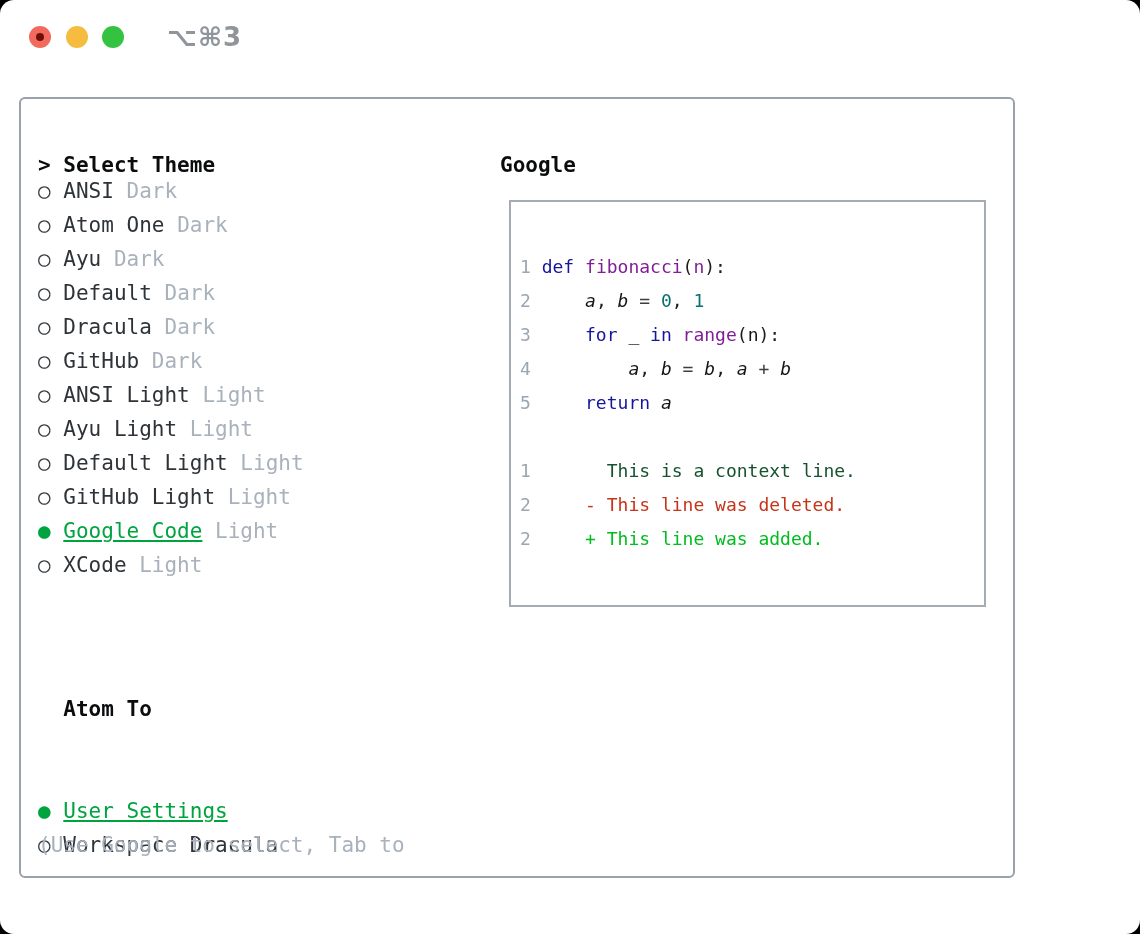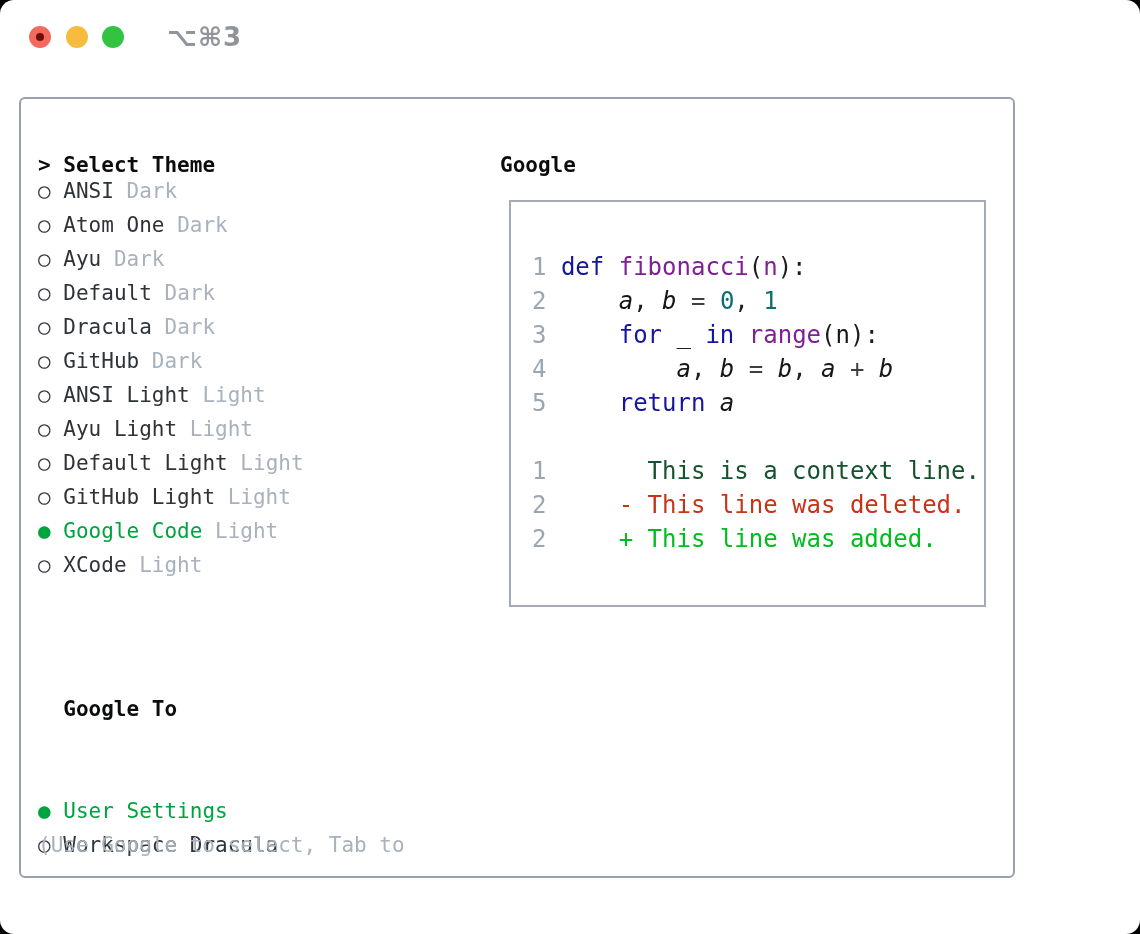--- a/index.html
+++ b/index.html
@@ -52,40 +52,40 @@
   #select-header { left: 38px; top: 148px; font-weight: bold; color: #0b0c0d; }
   #theme-list    { left: 38px; top: 174px; }
   #apply-block   { left: 38px; top: 624px; }
   #help-text     { left: 38px; top: 760px; color: #a8b1bc; }
 
   .row { height: 34px; }
   .marker-caret { font-weight: bold; color: #0b0c0d; }
   .radio   { color: #3a3f45; }
   .radio.on { color: #00a43f; }
   .opt-label { color: #2e3338; }
-  .opt-label.on { color: #00a43f; }
+  .opt-label.on { color: #00a43f; text-decoration: underline; }
   .variant { color: #a8b1bc; }
   .sub-header { font-weight: bold; color: #0b0c0d; }
 
   
   #preview-header {
     left: 500px; top: 148px;
     font-weight: bold; color: #0b0c0d;
   }
   .preview-box {
     position: absolute; left: 509px; top: 200px;
     width: 477px; height: 407px;
     border: 2px solid #a4abb5;
     background: #fff;
   }
   #code {
     position: absolute; left: 509px; top: 250px;
     width: 477px;
-    font-size: 24px; line-height: 34px; white-space: pre;
-    padding-left: 23px;
+    font-size: 18px; line-height: 34px; white-space: pre;
+    padding-left: 11px;
   }
   .code-line { height: 34px; }
 
   .tok-num { color: #9aa6b2; }
   .tok-pln { color: #15161a; }
   .tok-kw  { color: #15159e; }
   .tok-fn  { color: #801e96; }
   .tok-lit { color: #0c6e6e; }
   .tok-var { color: #15161a; font-style: italic; }
   .tok-pun { color: #1c1c1c; }
@@ -108,21 +108,21 @@
     <span class="win-title">⌥⌘3</span>
   </div>
 
   <div class="panel"></div>
 
   <div id="select-header" class="mono-block"><span class="marker-caret">&gt;</span> <span>Select Theme</span></div>
 
   <div id="theme-list" class="mono-block"><div class="row"><span class="radio">○</span> <span class="opt-label">ANSI</span> <span class="variant">Dark</span></div><div class="row"><span class="radio">○</span> <span class="opt-label">Atom One</span> <span class="variant">Dark</span></div><div class="row"><span class="radio">○</span> <span class="opt-label">Ayu</span> <span class="variant">Dark</span></div><div class="row"><span class="radio">○</span> <span class="opt-label">Default</span> <span class="variant">Dark</span></div><div class="row"><span class="radio">○</span> <span class="opt-label">Dracula</span> <span class="variant">Dark</span></div><div class="row"><span class="radio">○</span> <span class="opt-label">GitHub</span> <span class="variant">Dark</span></div><div class="row"><span class="radio">○</span> <span class="opt-label">ANSI Light</span> <span class="variant">Light</span></div><div class="row"><span class="radio">○</span> <span class="opt-label">Ayu Light</span> <span class="variant">Light</span></div><div class="row"><span class="radio">○</span> <span class="opt-label">Default Light</span> <span class="variant">Light</span></div><div class="row"><span class="radio">○</span> <span class="opt-label">GitHub Light</span> <span class="variant">Light</span></div><div class="row"><span class="radio on">●</span> <span class="opt-label on">Google Code</span> <span class="variant">Light</span></div><div class="row"><span class="radio">○</span> <span class="opt-label">XCode</span> <span class="variant">Light</span></div></div>
 
   <div id="apply-block" class="mono-block">
-    <div class="row sub-header">  <span>Google To</span></div>
+    <div class="row sub-header">  <span>Atom To</span></div>
     <div id="apply-options"><div class="row"><span class="radio on">●</span> <span class="opt-label on">User Settings</span></div><div class="row"><span class="radio">○</span> <span class="opt-label">Workspace Dracula</span></div></div>
   </div>
 
   <div id="help-text" class="mono-block">
     <div class="row">(Use Google to select, Tab to</div>
     <div class="row">change focus)</div>
   </div>
 
   <div id="preview-header" class="mono-block">Google</div>
   <div class="preview-box"></div>

